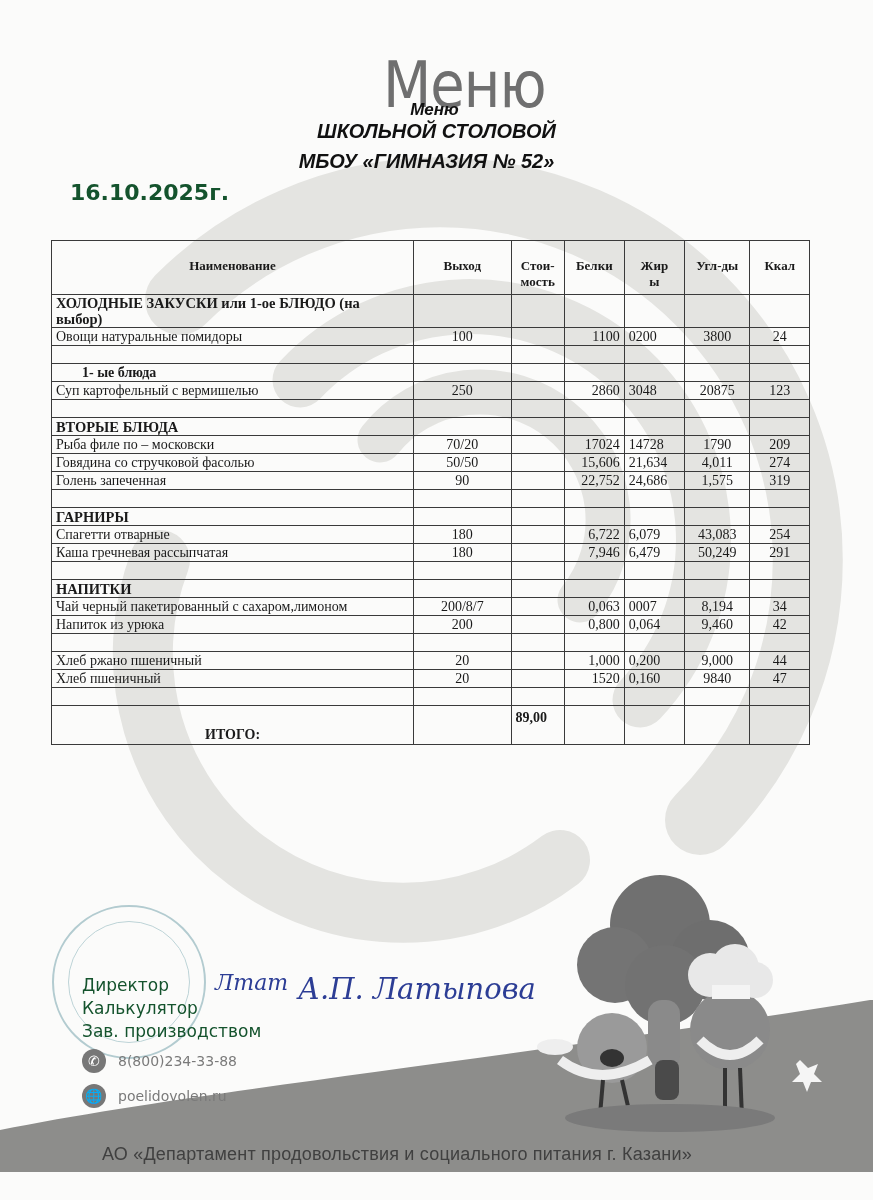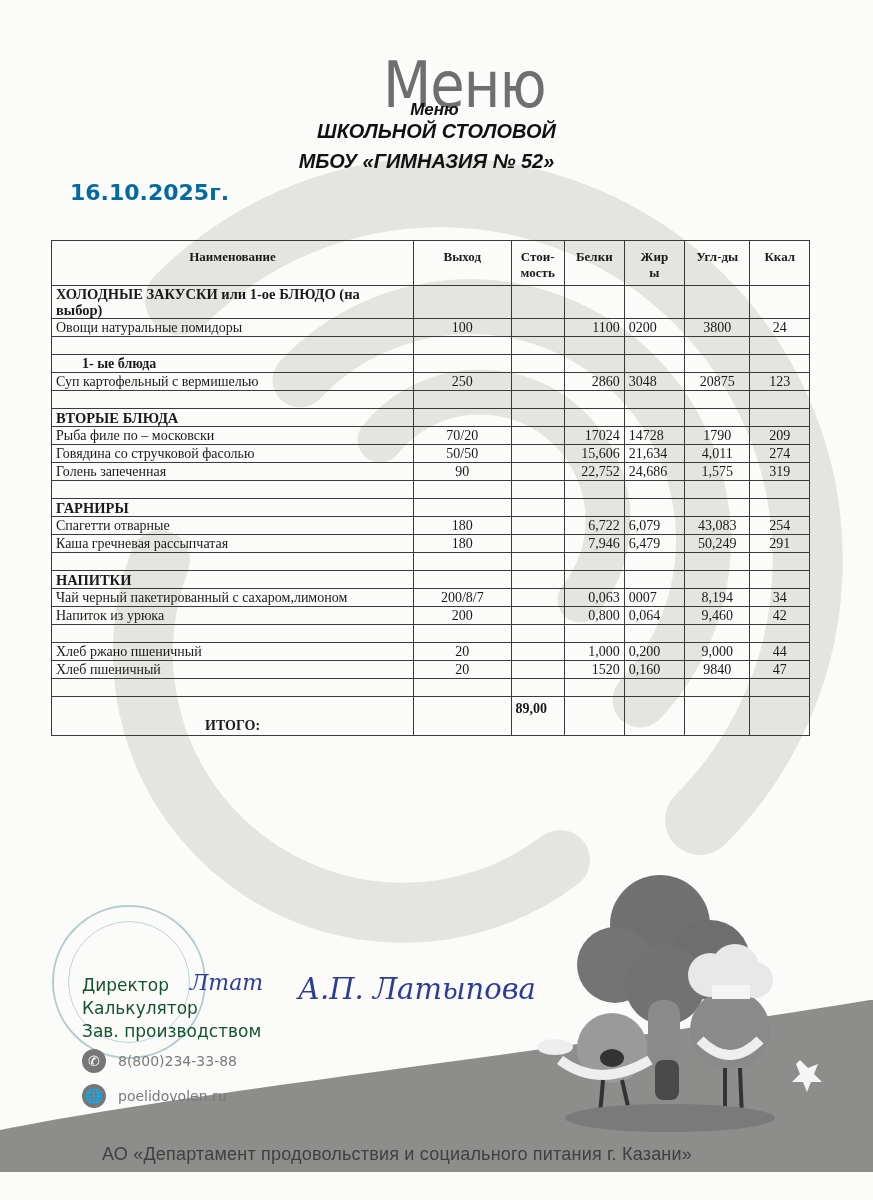--- a/index.html
+++ b/index.html
@@ -7,25 +7,25 @@
          font-family:"Liberation Serif", serif; color:#1a1a1a; }
   .bg-swirl { position:absolute; left:0; top:0; width:873px; height:1200px; pointer-events:none; }
   .hand-title { position:absolute; left:383px; top:52px; font-family:"DejaVu Sans", sans-serif;
                 font-size:56px; color:#6f6f6f; font-weight:normal; letter-spacing:-1px; transform:scaleY(1.15); }
   .title { position:absolute; left:0; width:873px; text-align:center; font-family:"Liberation Sans", sans-serif;
            font-weight:bold; font-style:italic; color:#111; }
   .t1 { top:100px; font-size:17px; left:-2px; }
   .t2 { top:120px; font-size:20px; }
   .t3 { top:150px; font-size:20px; left:-10px; }
   .date { position:absolute; left:70px; top:180px; font-family:"DejaVu Sans", sans-serif; font-weight:bold;
-          font-size:22px; color:#0369a1; }
+          font-size:22px; color:#14532d; }
   table.menu { position:absolute; left:51px; top:240px; border-collapse:collapse; width:759px;
                font-family:"Liberation Serif", serif; font-size:14px; }
   table.menu td, table.menu th { border:1px solid #3a3a3a; padding:0 4px; height:17px; line-height:16px; }
-  table.menu th { font-weight:bold; font-size:13px; vertical-align:top; height:36px; padding-top:8px; }
+  table.menu th { font-weight:bold; font-size:13px; vertical-align:top; height:36px; padding-top:17px; }
   .c-name { width:346px; text-align:left; }
   .c-out { width:92px; text-align:center; }
   .c-cost { width:45px; text-align:left; }
   .c-b { width:52px; text-align:right; }
   .c-f { width:52px; text-align:left; }
   .c-c { width:58px; text-align:center; }
   .c-k { width:52px; text-align:center; }
   th.c-name { text-align:center; vertical-align:middle; }
   th.c-b, th.c-f { text-align:center; }
   .sect { font-weight:bold; font-size:14.5px;margin-top:25px; }
@@ -324,21 +324,21 @@
       <td class="c-c"></td>
       <td class="c-k"></td>
     </tr>
   </tfoot>
 </table>
 
 <div class="stamp"></div>
 <div class="footer-label" style="top:975px;">Директор</div>
 <div class="footer-label" style="top:998px;">Калькулятор</div>
 <div class="footer-label" style="top:1021px;">Зав. производством</div>
-<div class="sig" style="left:190px;top:970px;font-size:22px;">Лтат</div>
+<div class="sig" style="left:215px;top:970px;font-size:22px;">Лтат</div>
 <div class="sig" style="left:298px;top:972px;font-size:29px;">А.П. Латыпова</div>
 
 <div class="contact" style="top:1049px;">
   <span class="ic">✆</span>
   <span>8(800)234-33-88</span>
 </div>
 <div class="contact" style="top:1084px;">
   <span class="ic">🌐</span>
   <span>poelidovolen.ru</span>
 </div>

